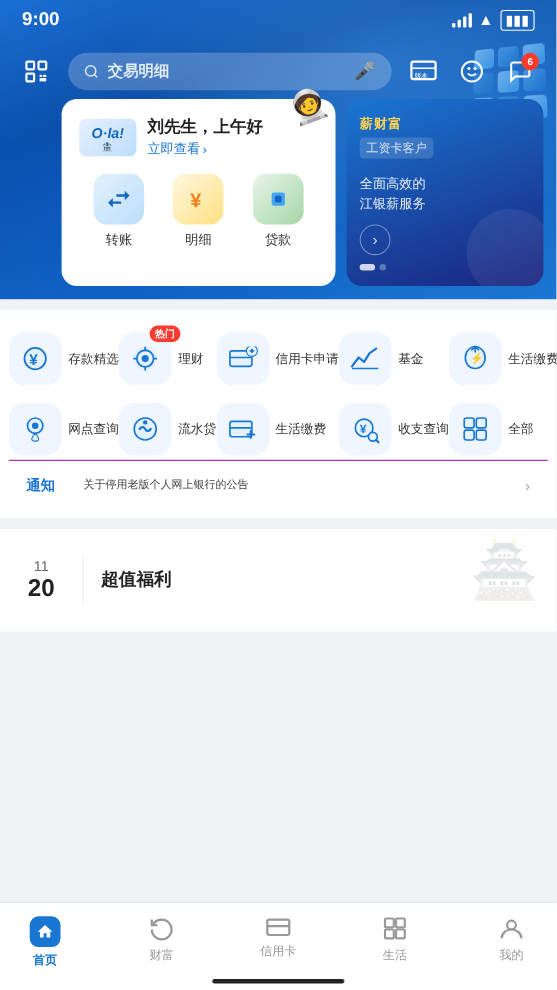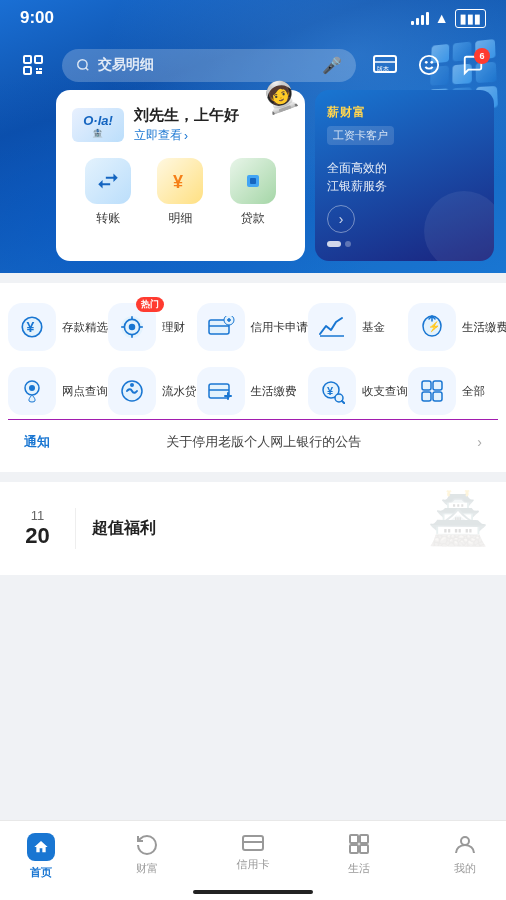--- a/index.html
+++ b/index.html
@@ -363,24 +363,23 @@
       gap: 26px;
       border-top: 1px solid #a21caf;
     }
     .notice-tag {
       font-size: 13px;
       font-weight: 700;
       color: #1976d2;
       flex-shrink: 0;
     }
     .notice-text {
-      font-size: 13px;
+      font-size: 10px;
       color: #444;
       flex: 1;
-      text-align: center;
     }
     .notice-arrow {
       color: #aaa;
       font-size: 14px;
     }
 
     
     .benefits-section {
       background: white;
       margin: 10px 0 0;

